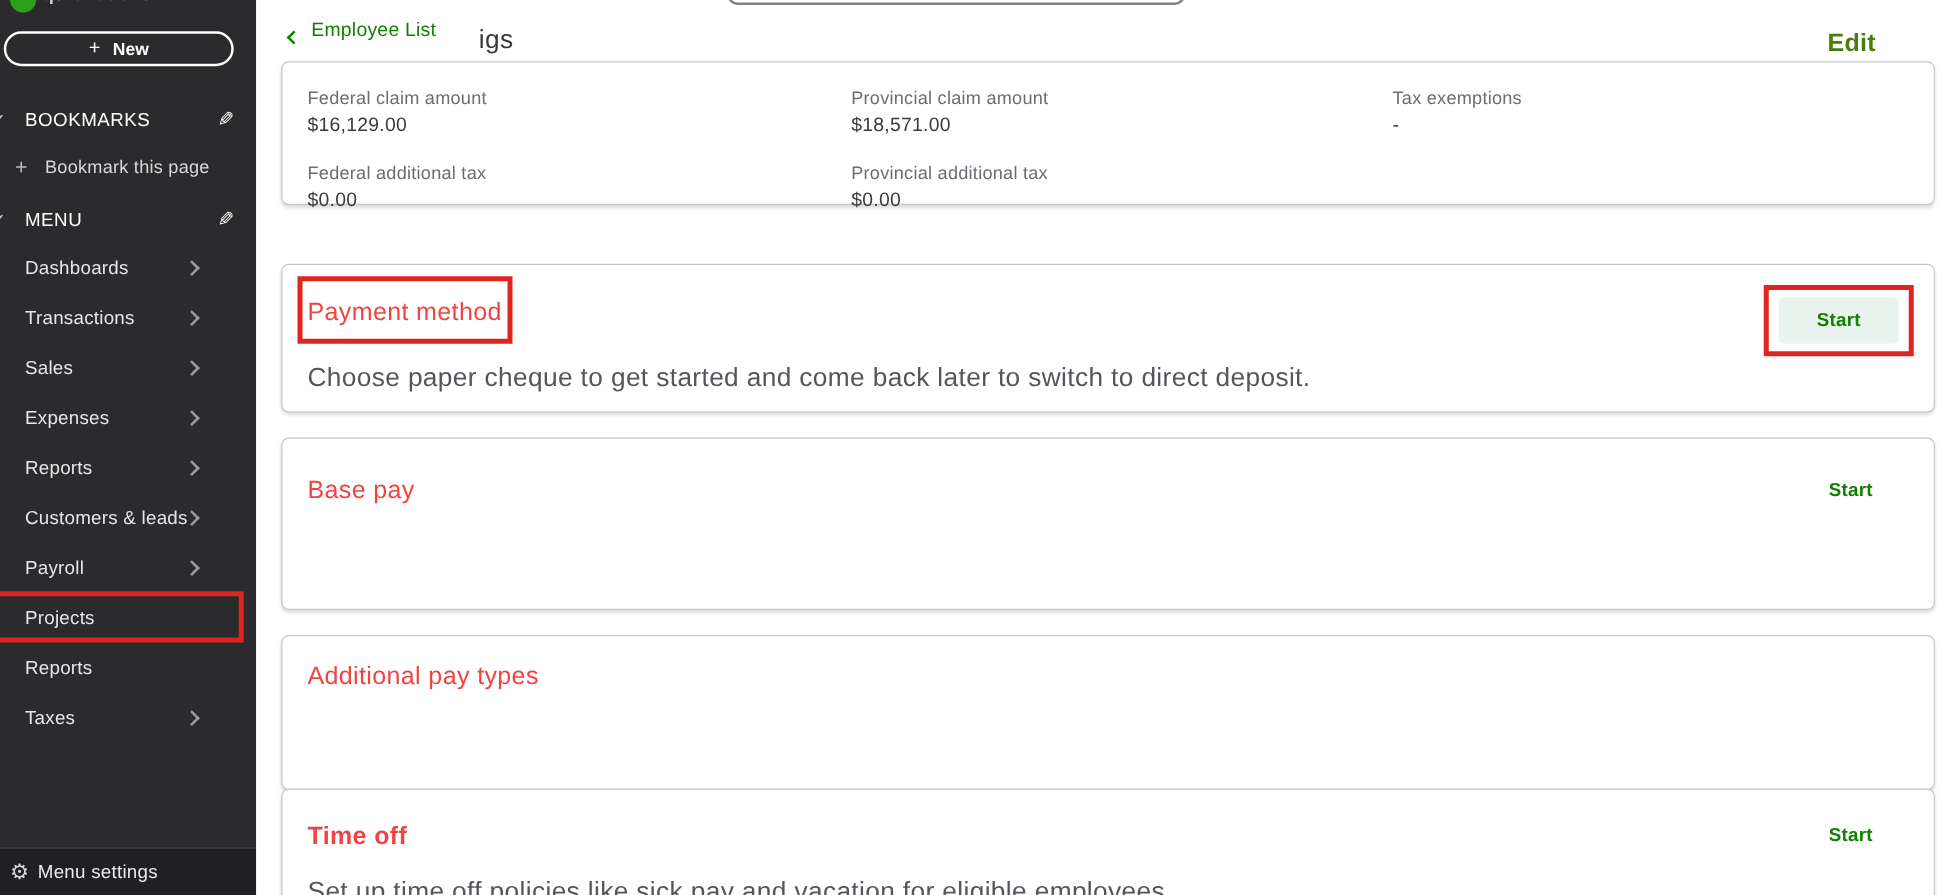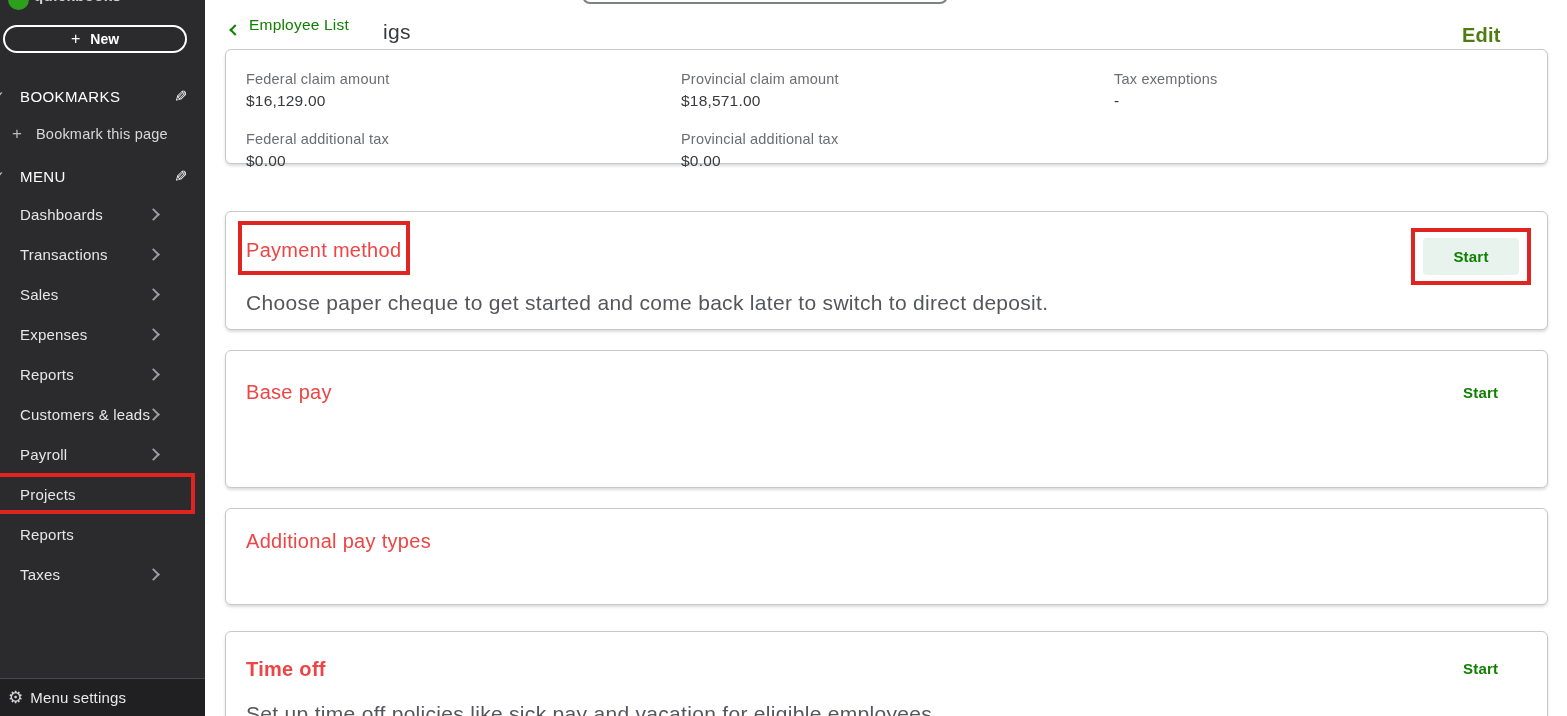--- a/index.html
+++ b/index.html
@@ -77,21 +77,21 @@
   .start-btn { position:absolute; left:1197px; top:26px; width:96px; height:37px;
     background:#e9f3ee; border-radius:4px; color:#108000; font-size:15px; font-weight:bold;
     display:flex; align-items:center; justify-content:center; letter-spacing:.2px; cursor:pointer; }
 
   .card-basepay { top:350px; height:138px; }
   .card-basepay .card-title { top:30px; }
   .card-basepay .card-desc { top:76px; }
   .card-basepay .start-link { top:33px; }
   .gap-after { display:inline-block; margin-right:30px; }
 
-  .card-addpay { top:508px; height:97px; }
+  .card-addpay { top:508px; height:124px; }
   .card-addpay .card-title { top:21px; }
   .card-addpay .card-desc { top:63px; }
 
   .card-timeoff { top:631px; height:120px; }
   .card-timeoff .card-title { top:26px; }
   .card-timeoff .card-desc { top:70px; }
   .card-timeoff .start-link { top:28px; }
 </style>
 </head>
 <body>

